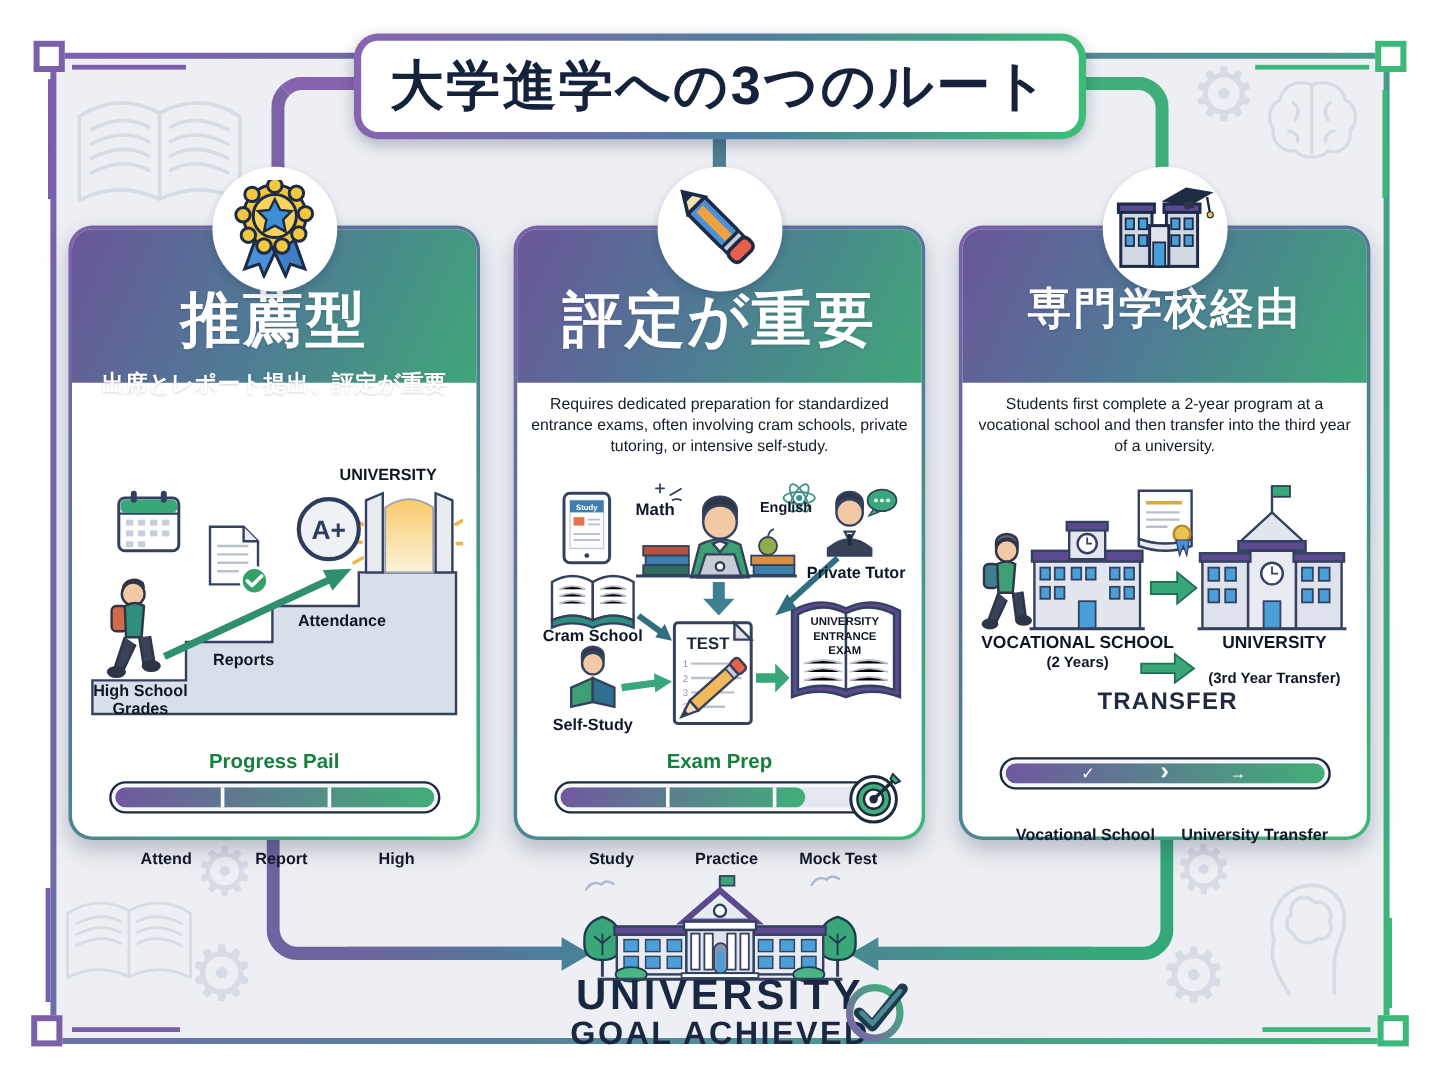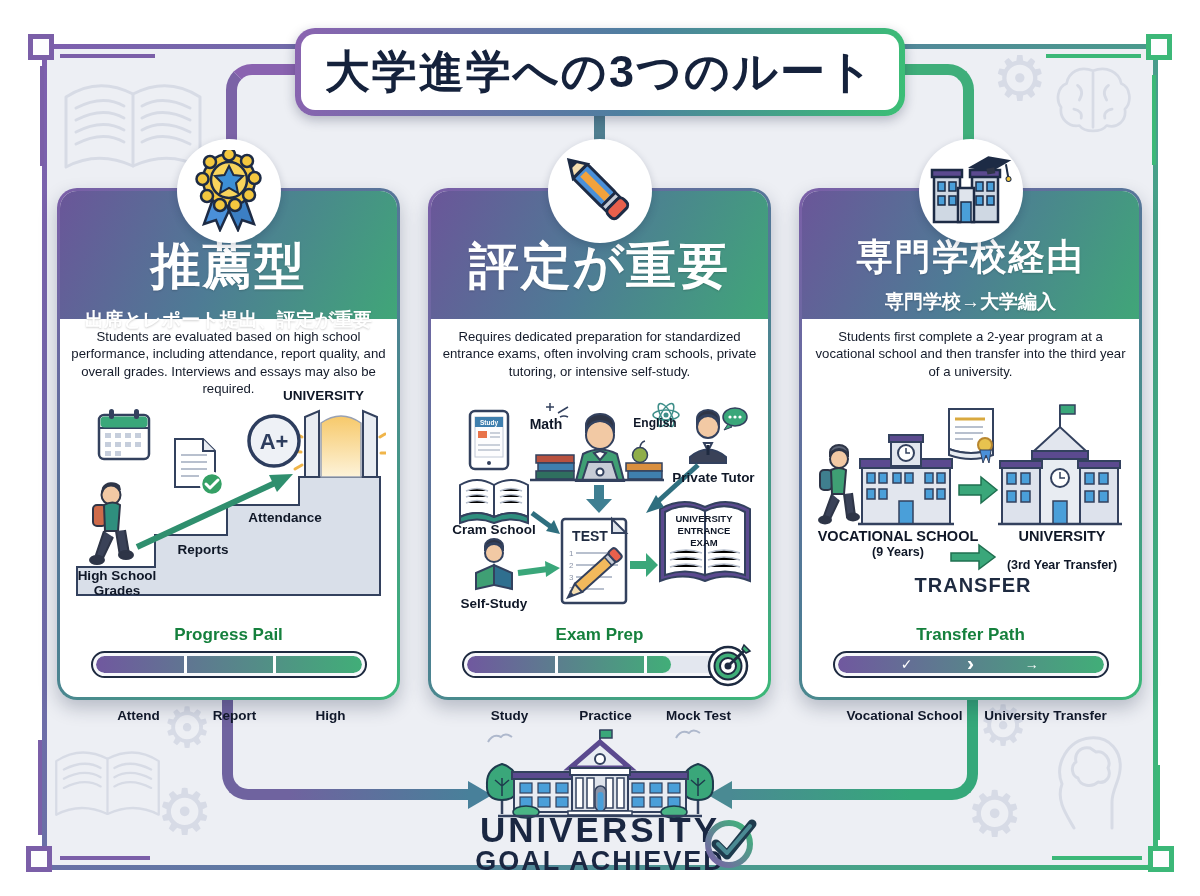--- a/index.html
+++ b/index.html
@@ -182,21 +182,20 @@
               <circle cx="20" cy="12" r="6"></circle>
           </g>
           <circle cx="39" cy="30" r="18" fill="#f8d45c" stroke="#1d2b45" stroke-width="2.5"></circle>
           <polygon points="39,16 43.5,25 53,26 46,33 48,43 39,38 30,43 32,33 25,26 34.5,25" fill="#3c8fd6" stroke="#1d2b45" stroke-width="2"></polygon>
         </svg>
       </div>
       <div class="card-header">
         <div class="card-h-title">推薦型</div>
         <div class="card-h-sub">出席とレポート提出、評定が重要</div>
       </div>
-      <div class="card-desc">Students are evaluated based on high school performance, including attendance, report quality, and overall grades. Interviews and essays may also be required.</div>
 
       <div class="diagram">
         <svg class="base" width="315" height="228" viewBox="0 0 315 228">
           <defs>
             <linearGradient id="glow1" x1="0" y1="0" x2="0" y2="1">
               <stop offset="0" stop-color="#f7c96a"></stop>
                 <stop offset="1" stop-color="#fdf3da"></stop>
             </linearGradient>
           </defs>
           <polygon points="6,202 6,174 84,174 84,142 156,142 156,112 228,112 228,84 309,84 309,202" fill="#d9dfe9" stroke="#33415e" stroke-width="2"></polygon>
@@ -483,21 +482,20 @@
           <g transform="rotate(-10 62 12)">
             <polygon points="62,2 84,10 62,18 40,10" fill="#1d2b45"></polygon>
             <rect x="58" y="14" width="8" height="6" fill="#2e3547"></rect>
             <line x1="78" y1="13" x2="78" y2="26" stroke="#1d2b45" stroke-width="2"></line>
             <circle cx="78" cy="28" r="2.5" fill="#f3c73f" stroke="#1d2b45" stroke-width="1"></circle>
           </g>
         </svg>
       </div>
       <div class="card-header">
         <div class="card-h-title" style="font-size:36px;">専門学校経由</div>
-        <div class="card-h-sub">専門学校→大学編入</div>
       </div>
       <div class="card-desc">Students first complete a 2-year program at a vocational school and then transfer into the third year of a university.</div>
 
       <div class="diagram">
         <svg class="base" width="315" height="228" viewBox="0 0 315 228">
 
           <g stroke="#2e3547" stroke-width="2">
             <circle cx="26" cy="66" r="9" fill="#f2c9a4"></circle>
             <path d="M17,64 a9,8 0 0 1 18,0 l0,-5 a9,7 0 0 0 -18,0 z" fill="#5e6678"></path>
             <rect x="7" y="77" width="12" height="20" rx="4" fill="#3f7f8e"></rect>
@@ -568,28 +566,27 @@
               <rect x="286" y="80" width="9" height="11"></rect>
             <rect x="272" y="98" width="9" height="11"></rect>
               <rect x="286" y="98" width="9" height="11"></rect>
             <rect x="240" y="108" width="14" height="23"></rect>
           </g>
           <line x1="185" y1="131" x2="309" y2="131" stroke="#33415e" stroke-width="2.5"></line>
 
           <polygon points="138,160 166,160 166,152 182,164 166,176 166,168 138,168" fill="#3aa77a" stroke="#1f7050" stroke-width="1.5"></polygon>
         </svg>
         <div class="dlabel" style="left:0px;width:170px;top:136px;font-size:14.5px;">VOCATIONAL SCHOOL</div>
-        <div class="dlabel small" style="left:0px;width:170px;top:153px;">(9 Years)</div>
+        <div class="dlabel small" style="left:0px;width:170px;top:153px;">(2 Years)</div>
         <div class="dlabel" style="left:184px;width:130px;top:136px;font-size:14.5px;">UNIVERSITY</div>
         <div class="dlabel small" style="left:184px;width:130px;top:153px;margin-top:13px;">(3rd Year Transfer)</div>
         <div class="dlabel big" style="left:80px;width:160px;top:182px;">TRANSFER</div>
       </div>
 
       <div class="progress">
-        <div class="pg-title">Transfer Path</div>
         <div class="bar">
           <div class="track">
             <div class="fill" style="width:100%;"></div>
             <div class="glyph" style="left:26%;font-size:14px;padding-top:1px;">✓</div>
             <div class="glyph" style="left:50%;font-size:21px;padding-top:0;line-height:14px;">›</div>
             <div class="glyph" style="left:73%;font-size:14px;padding-top:1px;">→</div>
           </div>
         </div>
         <div class="bar-labels">
           <span style="left:28%;">Vocational School</span>

